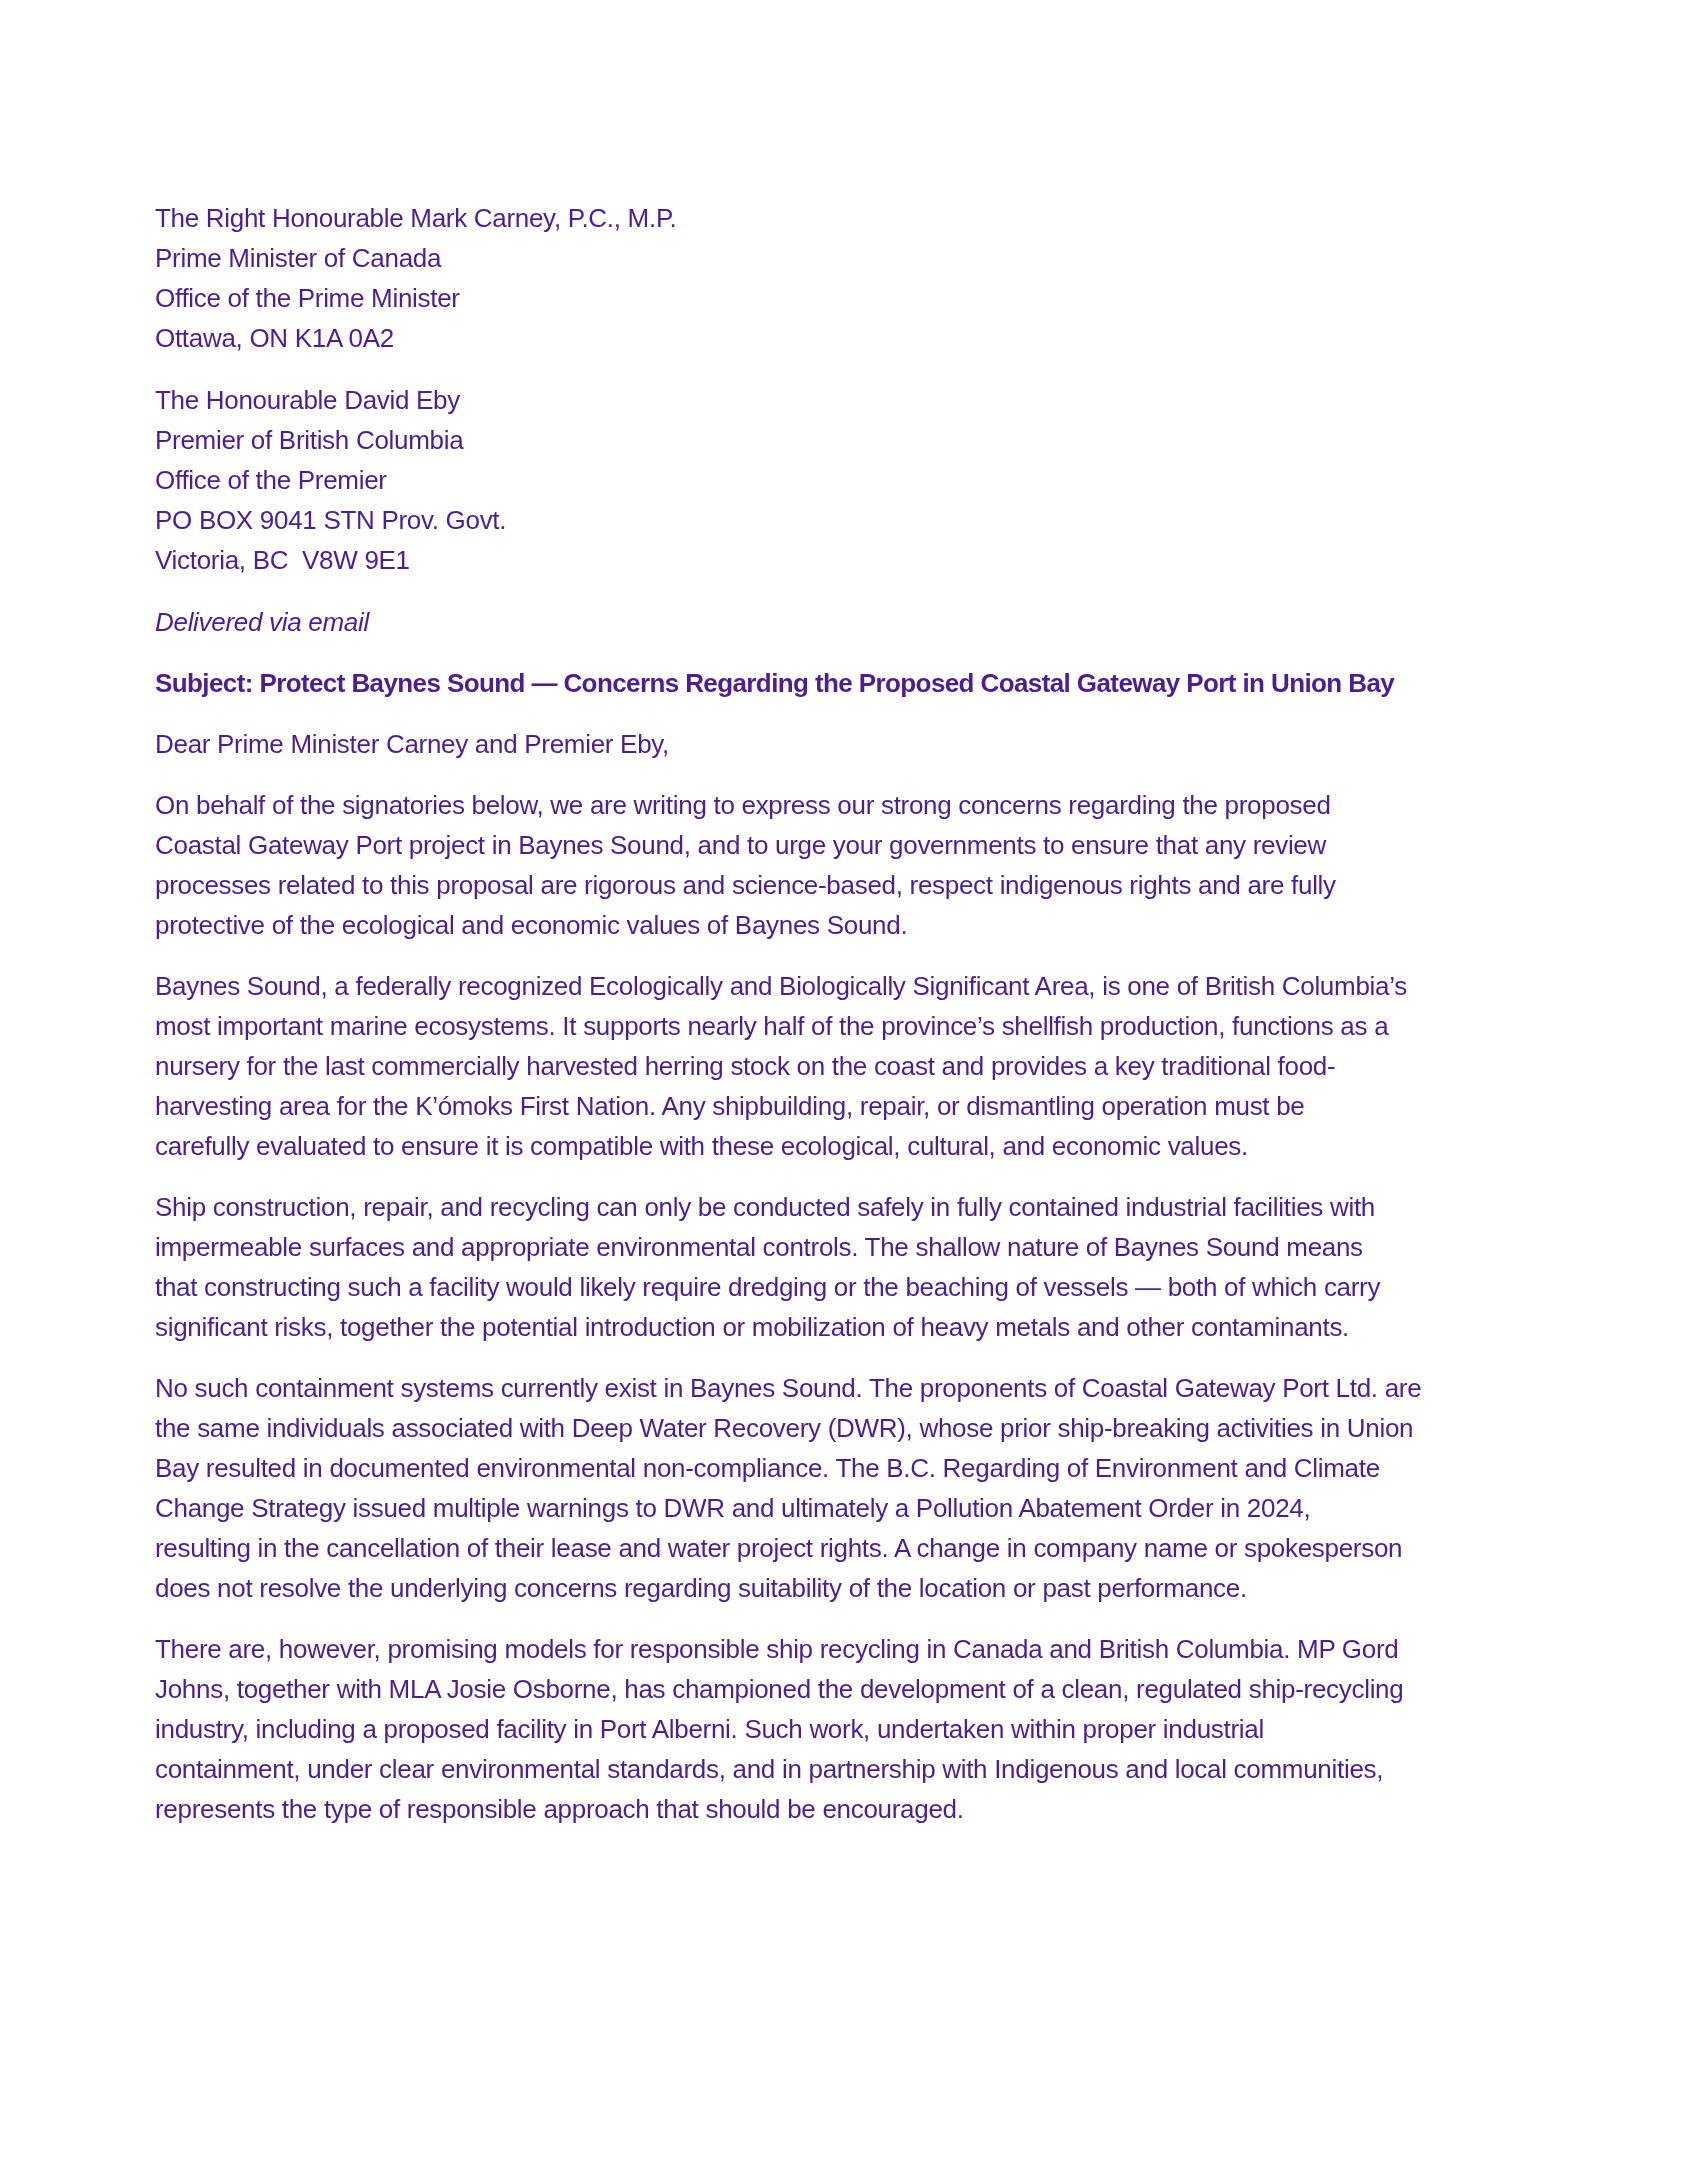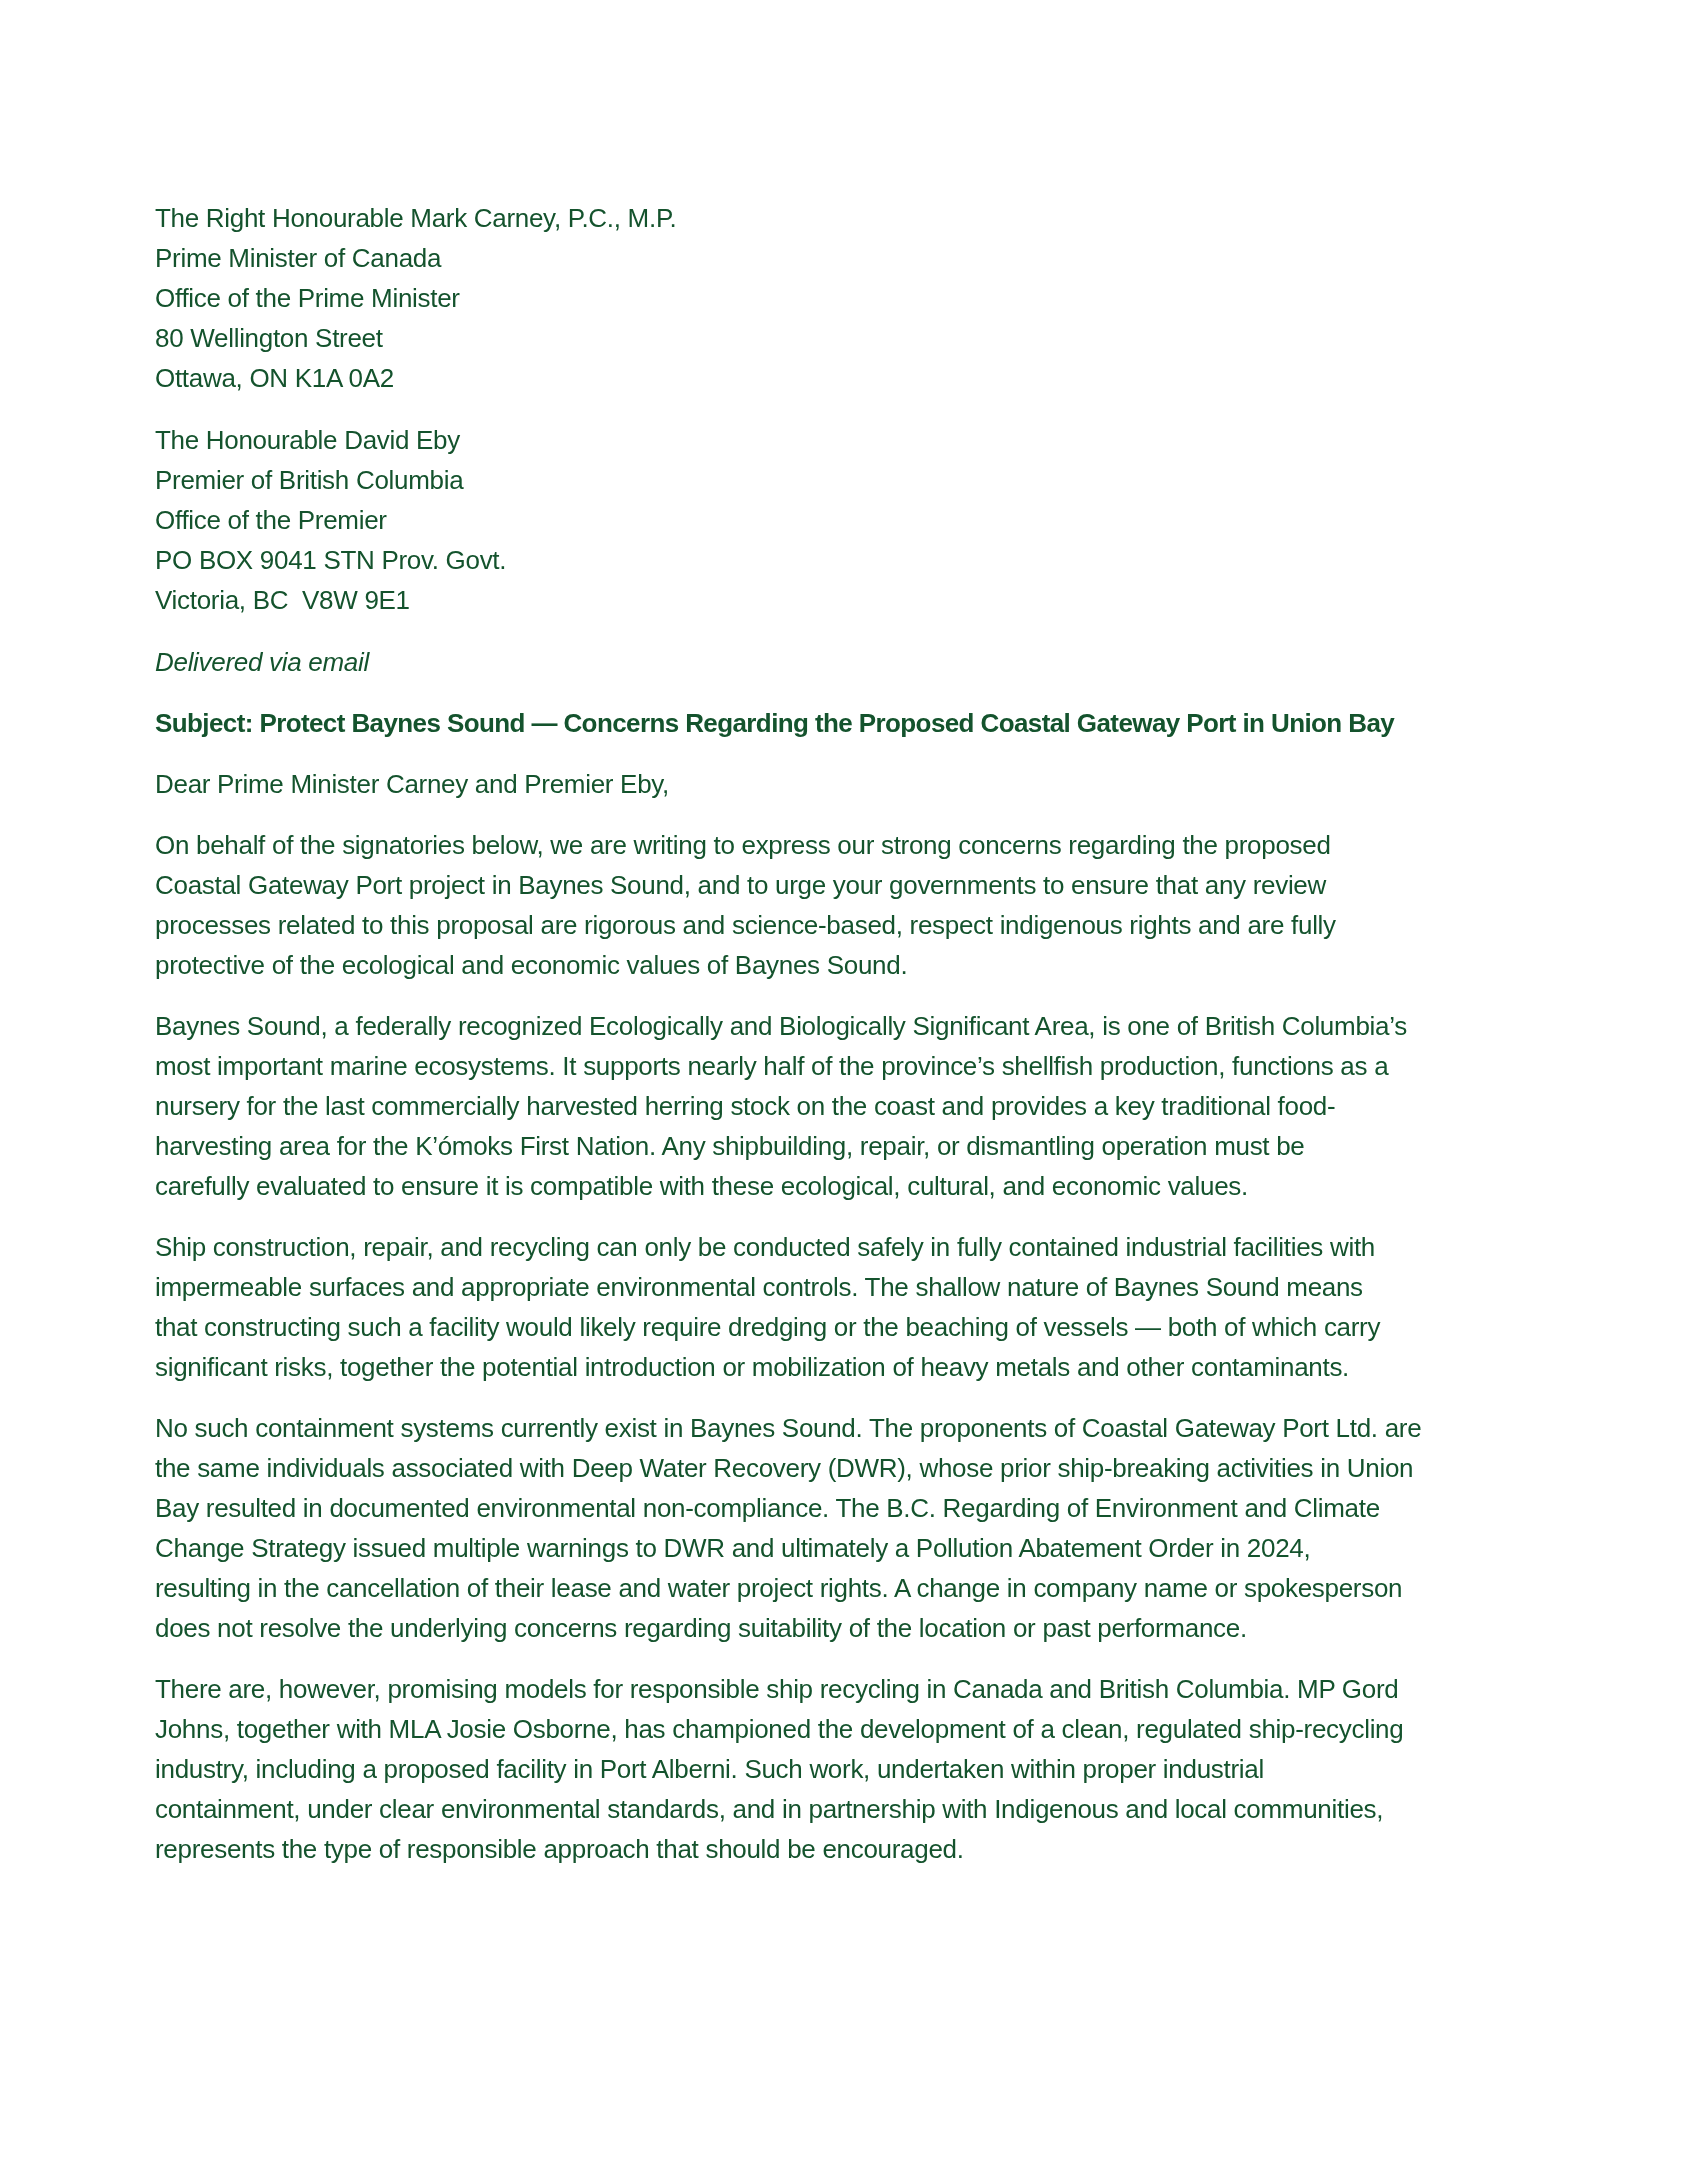--- a/index.html
+++ b/index.html
@@ -3,21 +3,21 @@
   <meta charset="utf-8">
   <style>
     html, body { margin: 0; padding: 0; background: #ffffff; }
     body { width: 1683px; height: 2178px; position: relative; overflow: hidden; }
     .page {
       position: absolute;
       left: 155px;
       top: 198px;
       width: 1386px;
       font-family: "Liberation Sans", sans-serif;
-      color: #14532d;
+      color: #4c1d95;
       font-size: 26px;
       line-height: 40px;
       letter-spacing: -0.3px;
     }
     .addr-block { margin: 0 0 22px 0; }
     .addr-line { display: block; white-space: nowrap; }
     .delivery { font-style: italic; margin: 0 0 21px 0; }
     .subject { font-weight: bold; margin: 0 0 21px 0; white-space: nowrap; letter-spacing: -0.6px; }
     .salutation { margin: 0 0 21px 0; }
     .para { margin: 0 0 21px 0; }
@@ -26,21 +26,20 @@
   </style>
 </head>
 <body>
 
 <div class="page">
 
   <div class="addr-block">
     <span class="addr-line">The Right Honourable Mark Carney, P.C., M.P.</span>
     <span class="addr-line">Prime Minister of Canada</span>
     <span class="addr-line">Office of the Prime Minister</span>
-    <span class="addr-line">80 Wellington Street</span>
     <span class="addr-line">Ottawa, ON K1A 0A2</span>
   </div>
 
   <div class="addr-block">
     <span class="addr-line">The Honourable David Eby</span>
     <span class="addr-line">Premier of British Columbia</span>
     <span class="addr-line">Office of the Premier</span>
     <span class="addr-line">PO BOX 9041 STN Prov. Govt.</span>
     <span class="addr-line" style="white-space:pre">Victoria, BC  V8W 9E1</span>
   </div>

